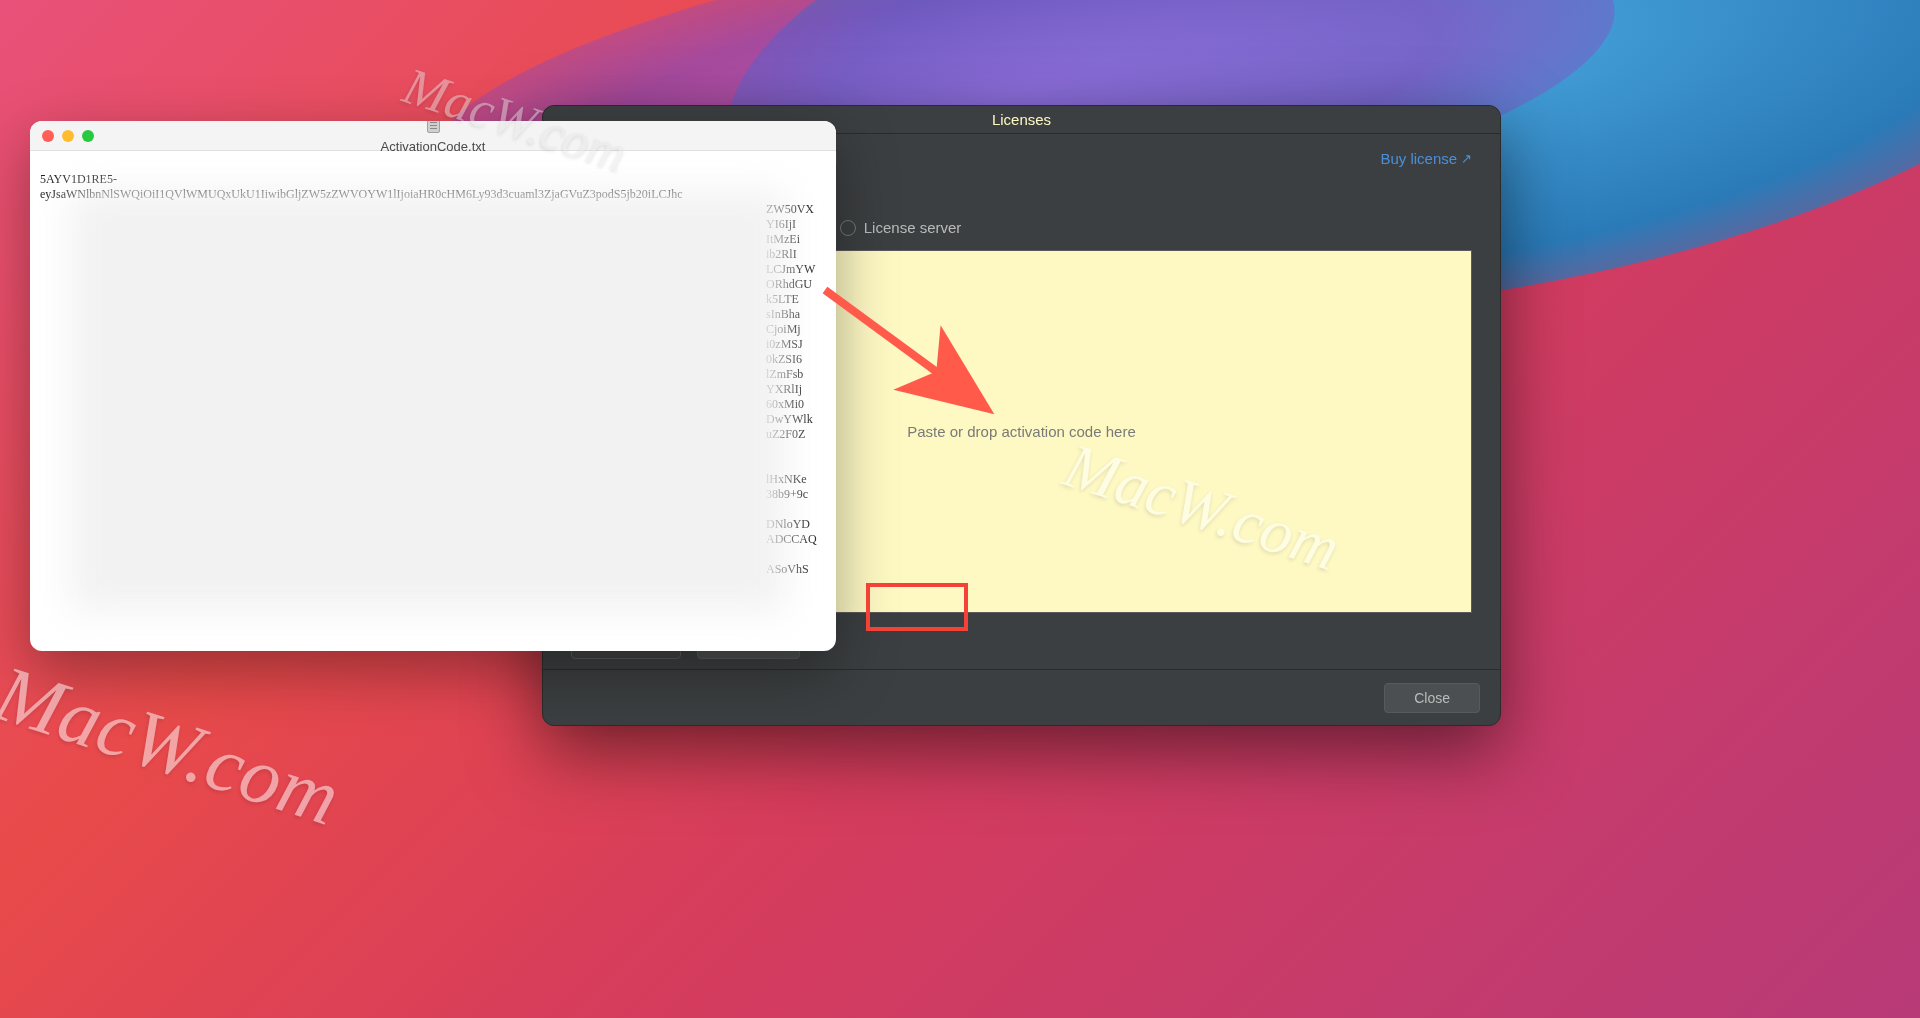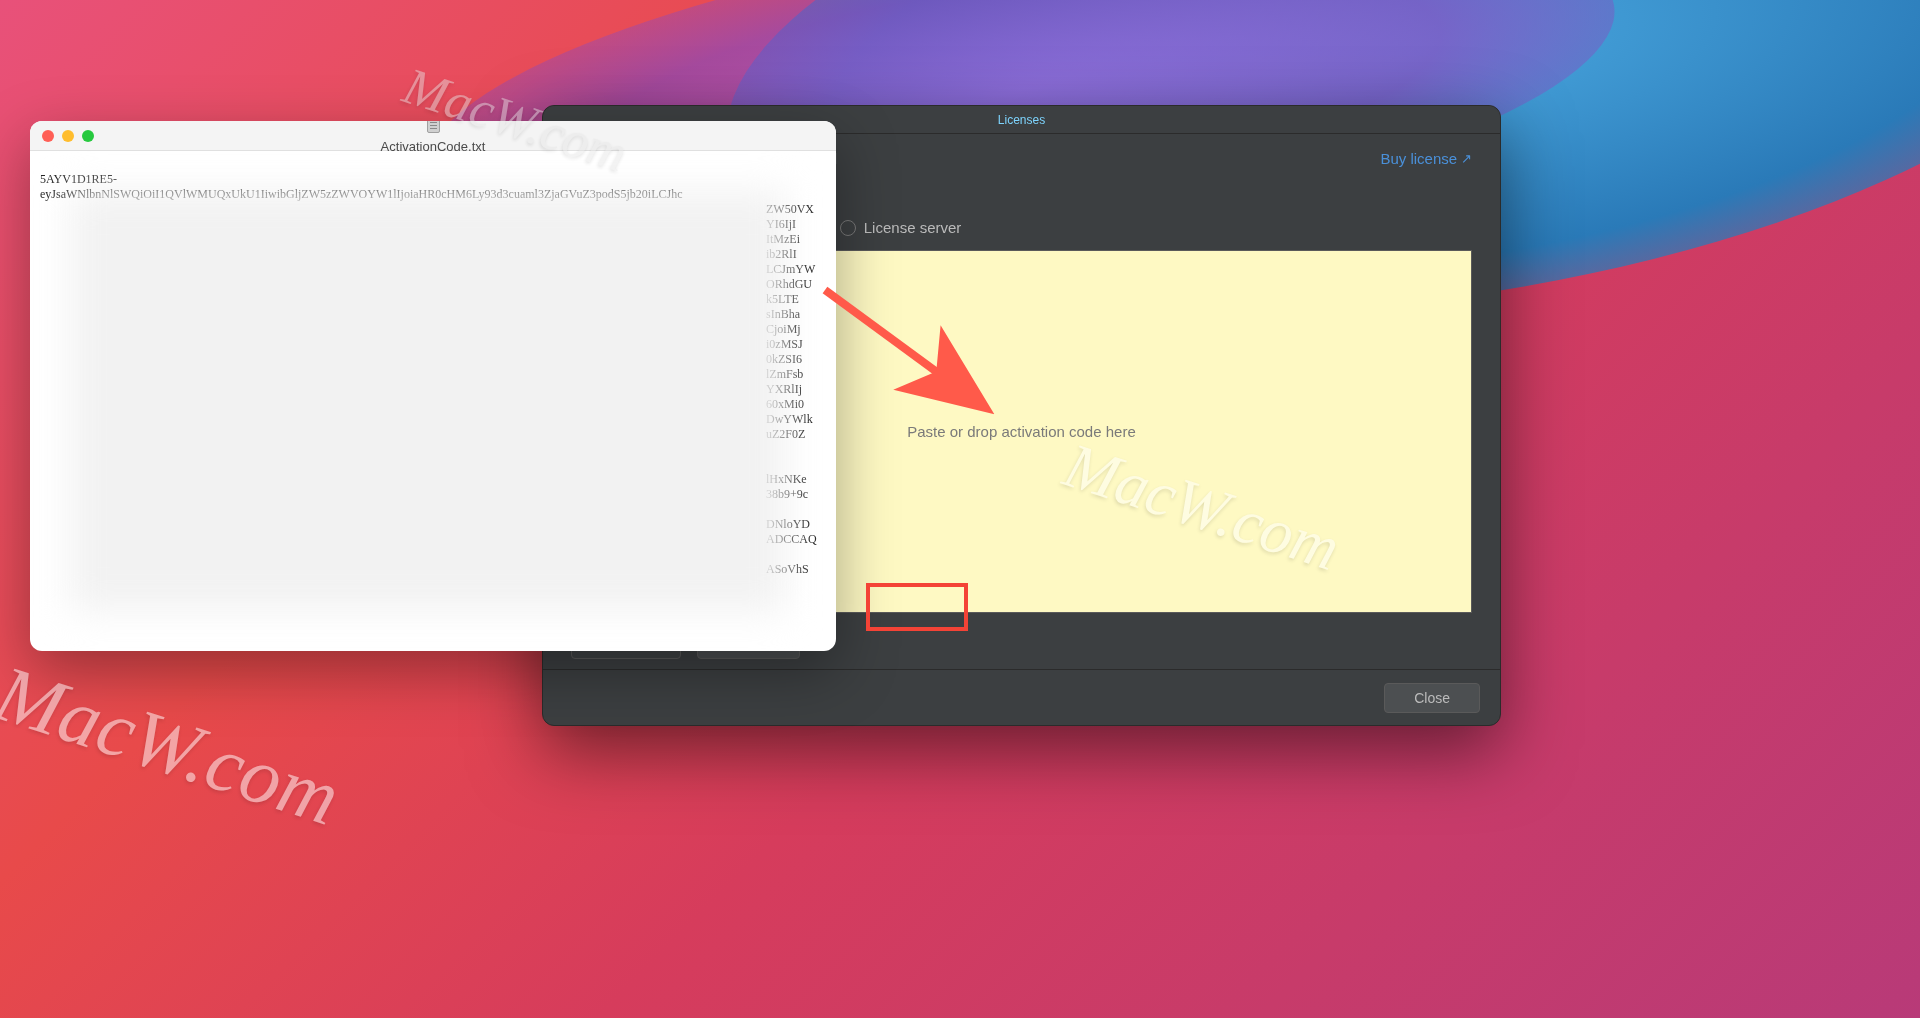--- a/index.html
+++ b/index.html
@@ -67,21 +67,21 @@
   width: 959px; height: 621px;
   background: #3c3f41; border: 1px solid #2b2b2b;
   border-radius: 12px;
   box-shadow: 0 25px 70px rgba(0,0,0,.5);
   display: flex; flex-direction: column;
   color: #bbbbbb;
   font-size: 14px;
 }
 .titlebar-dark {
   height: 28px; display:flex; align-items:center; justify-content:center;
-  color:#7dd3fc; font-size:12px; background:#3c3f41; border-bottom:1px solid #2b2b2b; border-radius:12px 12px 0 0;
+  color:#fef9c3; font-size:15px; background:#3c3f41; border-bottom:1px solid #2b2b2b; border-radius:12px 12px 0 0;
 }
 .licenses-body { padding: 10px 28px 0 28px; flex:1; display:flex; flex-direction:column; }
 .top-row { display:flex; align-items:center; gap:38px; padding:6px 0 22px 0; }
 .radio { display:flex; align-items:center; gap:8px; cursor:pointer; }
 .radio-circle { width:16px; height:16px; border:1.5px solid #787878; border-radius:50%; display:flex; align-items:center; justify-content:center; }
 .radio-dot { width:8px; height:8px; border-radius:50%; background:#bbbbbb; }
 .radio.selected .radio-circle { border-color:#bbbbbb; }
 .radio span.lbl { color:#bbbbbb; font-size:15px; }
 .right-link { margin-left:auto; color:#4a90d9; font-size:15px; display:flex; align-items:center; gap:4px; }
 .arrow-out { font-size:13px; }

